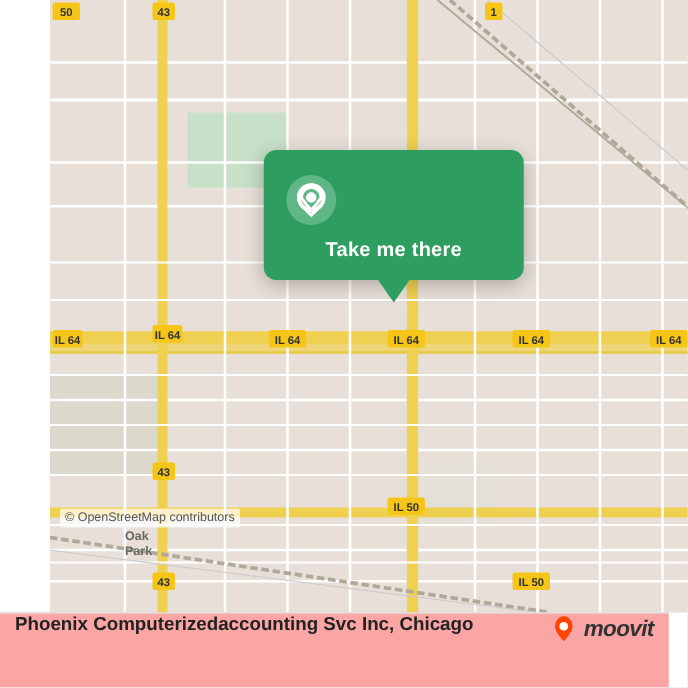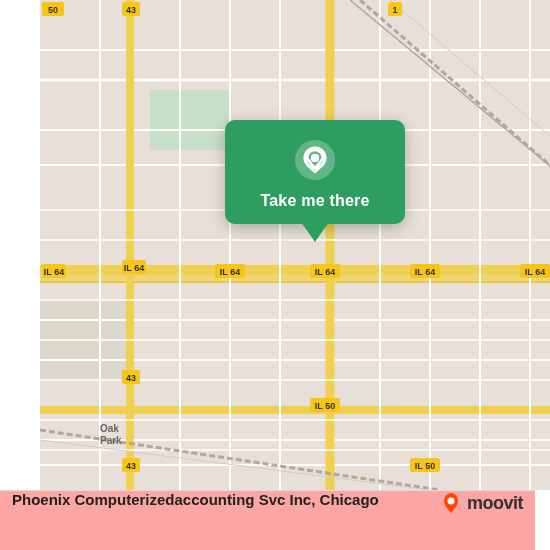--- a/index.html
+++ b/index.html
@@ -51,26 +51,25 @@
       padding: 2px 4px;
       border-radius: 2px;
     }
 
     
     #popup-card {
       position: absolute;
       top: 120px;
       left: 50%;
       transform: translateX(-50%);
-      width: 180px;
+      width: 208px;
       background: #2d9e5f;
       border-radius: 10px;
       display: flex;
       flex-direction: column;
-      align-items: center;
       padding: 18px 16px 14px;
       box-shadow: 0 4px 16px rgba(0,0,0,0.25);
       cursor: pointer;
       z-index: 10;
     }
 
     #popup-card::after {
       content: '';
       position: absolute;
       bottom: -18px;
@@ -115,20 +114,21 @@
     #moovit-pin {
       width: 24px;
       height: 24px;
     }
 
     #moovit-text {
       font-size: 18px;
       font-weight: bold;
       color: #333;
       letter-spacing: -0.5px;
+      font-style: italic;
     }
   </style>
 </head>
 <body>
 
 <div id="map-container">
 
   <svg class="map-bg" viewBox="0 0 550 490" xmlns="http://www.w3.org/2000/svg">
 
     <rect width="550" height="490" fill="#e8e0d8"></rect>
@@ -238,20 +238,21 @@
       <circle cx="22" cy="20" r="4" fill="#fff"></circle>
       <path d="M22 30 Q18 26 14 20 A8 8 0 0 1 30 20 Q26 26 22 30Z" fill="none" stroke="#fff" stroke-width="2.5" stroke-linejoin="round"></path>
 
       <path d="M22 10 C16 10 12 15 12 20 C12 26 22 34 22 34 C22 34 32 26 32 20 C32 15 28 10 22 10Z" fill="none" stroke="#fff" stroke-width="2.5"></path>
       <circle cx="22" cy="20" r="4" fill="#fff"></circle>
     </svg>
 
     <button id="take-me-there-btn">Take me there</button>
   </div>
 
+  <div id="copyright">© OpenStreetMap contributors</div>
 </div>
 
 <div id="bottom-bar">
   <span id="place-name">Phoenix Computerizedaccounting Svc Inc, Chicago</span>
   <div id="moovit-logo">
 
     <svg id="moovit-pin" viewBox="0 0 24 24" xmlns="http://www.w3.org/2000/svg">
       <path d="M12 2 C8 2 5 6 5 10 C5 15 12 22 12 22 C12 22 19 15 19 10 C19 6 16 2 12 2Z" fill="#ff4500"></path>
       <circle cx="12" cy="10" r="3.5" fill="#fff"></circle>
     </svg>

